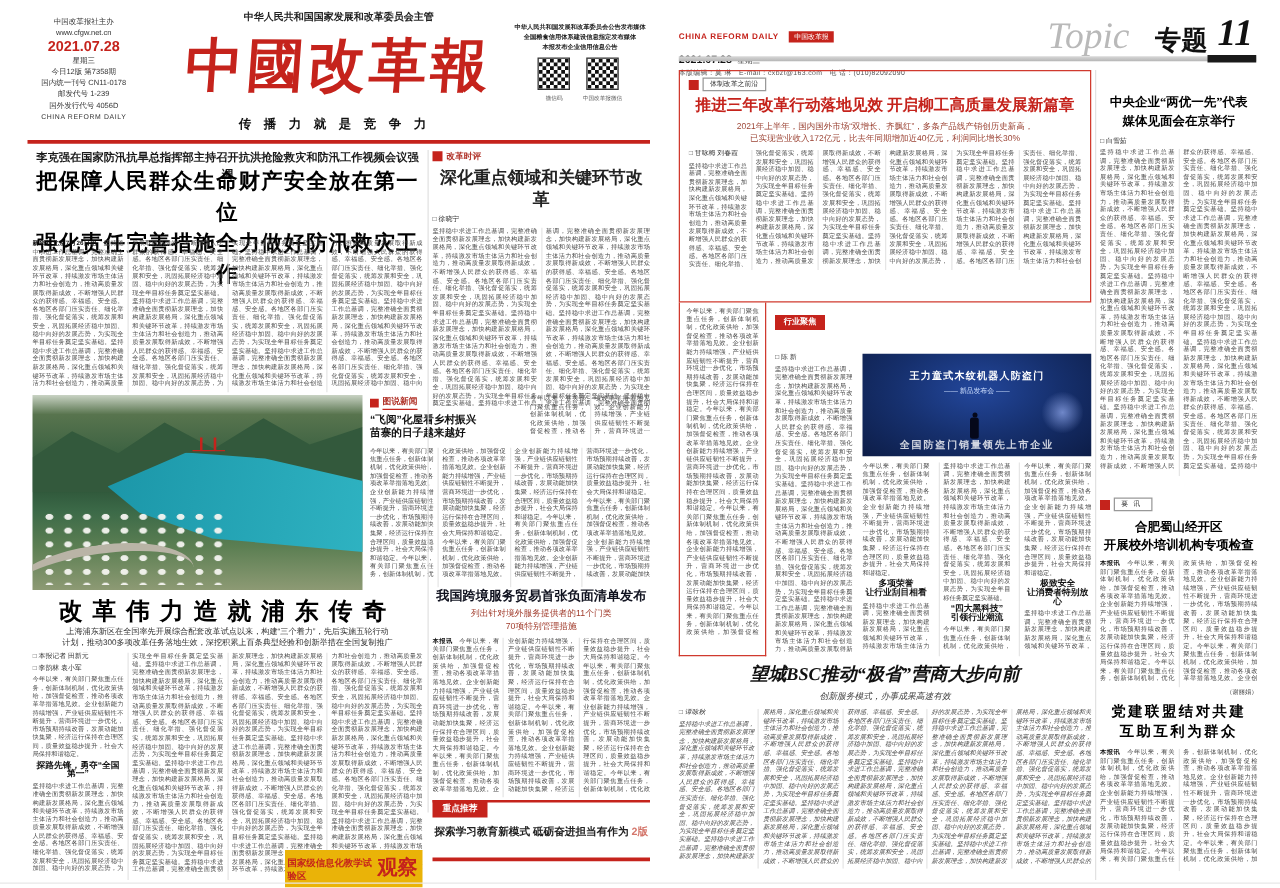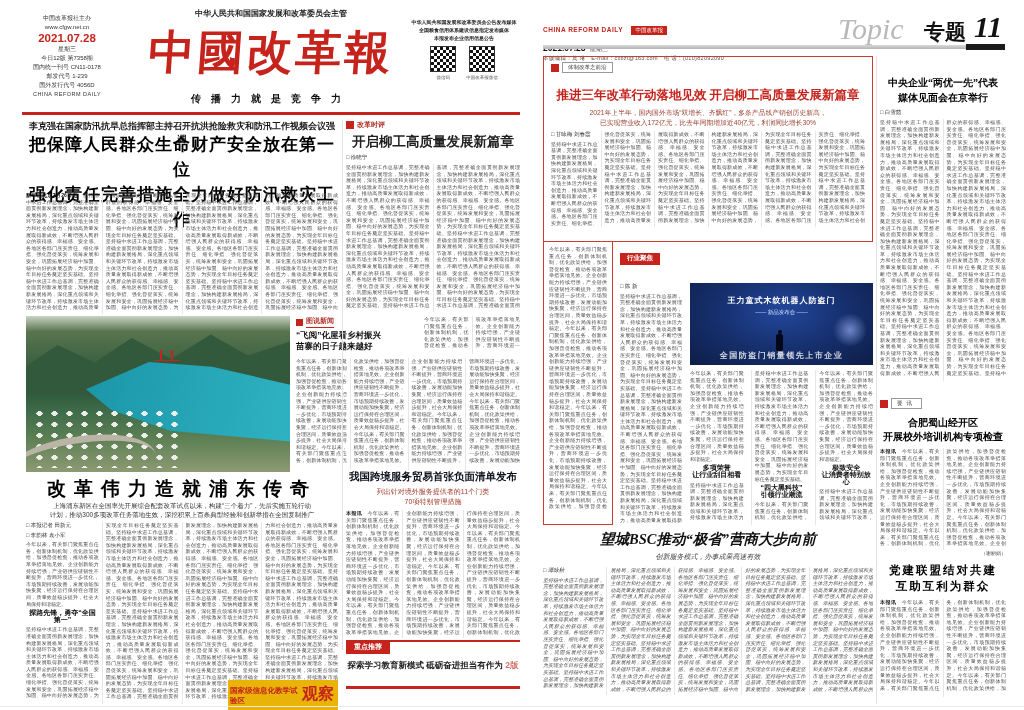--- a/index.html
+++ b/index.html
@@ -88,21 +88,21 @@
   .rp-week{font-size:6px;color:#333;}
   .rp-ed{font-size:5.5px;color:#555;letter-spacing:.3px;}
   .topic-en{left:838px;top:12px;font-size:30px;font-style:italic;color:#b9b9b9;font-family:"Liberation Serif",serif;}
   .topic-cn{left:924px;top:18px;font-size:21px;font-weight:bold;color:#111;}
   .topic-no{left:974px;top:10px;font-size:30px;font-style:italic;font-weight:bold;color:#111;font-family:"Liberation Serif",serif;}
   .rp-rule{left:543px;top:45px;width:462px;height:3.5px;background:linear-gradient(180deg,#d9d9d9,#b5b5b5);}
   .rp-rule-dark{left:966px;top:44px;width:39px;height:5.5px;background:#1a1a1a;}
 
   
   .lg-box{left:543px;top:56px;width:330px;height:186px;border:1.5px solid #d03a2e;box-sizing:border-box;padding:5px 7px;}
-  .lg-hl{text-align:center;font-size:12.5px;font-weight:bold;color:#c5231c;margin:14px 0 4px;
+  .lg-hl{text-align:center;font-size:12.5px;font-weight:bold;color:#c5231c;margin:3px 0 4px;
          font-family:"Liberation Serif",serif;white-space:nowrap;}
   .lg-deck{text-align:center;font-size:6.8px;line-height:9.5px;color:#9c4435;}
   .lg-cont{left:543px;top:242px;width:70px;height:283px;border:1.5px solid #d03a2e;border-top:none;
            box-sizing:border-box;padding:4px 5px;}
 
   
   .wl{left:620px;top:246px;width:253px;height:279px;}
   .wl-hl{text-align:center;font-size:11px;font-weight:bold;color:#111;margin:3px 0 4px;white-space:nowrap;}
   .stage{position:absolute;left:70px;top:37px;width:183px;height:82px;overflow:hidden;
          background:radial-gradient(ellipse at 50% 35%,#23479c 0%,#16306e 50%,#0d1d47 100%);}
@@ -175,21 +175,21 @@
   </div>
   <div class="abs body-txt" style="left:26px;top:192px;width:312px;height:122px;column-count:4;">
     <span class="lead-b">新华社北京7月26日电　</span><span>坚持稳中求进工作总基调，完整准确全面贯彻新发展理念，加快构建新发展格局，深化重点领域和关键环节改革，持续激发市场主体活力和社会创造力，推动高质量发展取得新成效，不断增强人民群众的获得感、幸福感、安全感。各地区各部门压实责任、细化举措、强化督促落实，统筹发展和安全，巩固拓展经济稳中加固、稳中向好的发展态势，为实现全年目标任务奠定坚实基础。坚持稳中求进工作总基调，完整准确全面贯彻新发展理念，加快构建新发展格局，深化重点领域和关键环节改革，持续激发市场主体活力和社会创造力，推动高质量发展取得新成效，不断增强人民群众的获得感、幸福感、安全感。各地区各部门压实责任、细化举措、强化督促落实，统筹发展和安全，巩固拓展经济稳中加固、稳中向好的发展态势，为实现全年目标任务奠定坚实基础。坚持稳中求进工作总基调，完整准确全面贯彻新发展理念，加快构建新发展格局，深化重点领域和关键环节改革，持续激发市场主体活力和社会创造力，推动高质量发展取得新成效，不断增强人民群众的获得感、幸福感、安全感。各地区各部门压实责任、细化举措、强化督促落实，统筹发展和安全，巩固拓展经济稳中加固、稳中向好的发展态势，为实现全年目标任务奠定坚实基础。坚持稳中求进工作总基调，完整准确全面贯彻新发展理念，加快构建新发展格局，深化重点领域和关键环节改革，持续激发市场主体活力和社会创造力，推动高质量发展取得新成效，不断增强人民群众的获得感、幸福感、安全感。各地区各部门压实责任、细化举措、强化督促落实，统筹发展和安全，巩固拓展经济稳中加固、稳中向好的发展态势，为实现全年目标任务奠定坚实基础。坚持稳中求进工作总基调，完整准确全面贯彻新发展理念，加快构建新发展格局，深化重点领域和关键环节改革，持续激发市场主体活力和社会创造力，推动高质量发展取得新成效，不断增强人民群众的获得感、幸福感、安全感。各地区各部门压实责任、细化举措、强化督促落实，统筹发展和安全，巩固拓展经济稳中加固、稳中向好的发展态势，为实现全年目标任务奠定坚实基础。坚持稳中求进工作总基调，完整准确全面贯彻新发展理念，加快构建新发展格局，深化重点领域和关键环节改革，持续激发市场主体活力和社会创造力，推动高质量发展取得新成效，不断增强人民群众的获得感、幸福感、安全感。各地区各部门压实责任、细化举措、强化督促落实，统筹发展和安全，巩固拓展经济稳中加固、稳中向好的发展态势，为实现全年目标任务奠定坚实基础。坚持稳中求进工作总基调，完整准确全面贯彻新发展理念，加快构建新发展格局，深化重点领域和关键环节改革，持续激发市场主体活力和社会创造力，推动高质量发展取得新成效，不断增强人民群众的获得感、幸福感、安全感。各地区各部门压实责任、细化举措、强化督促落实，统筹发展和安全，巩固拓展经济稳中加固、稳中向好的发展态势，为实现全年目标任务奠定坚实基础。</span>
   </div>
 
   <div class="abs" style="left:346px;top:120px;width:174px;height:192px;">
     <div class="sec-label">
       <span class="sq"></span>
       <span class="tx">改革时评</span>
     </div>
-    <div class="ctr" style="font-size:13.5px;font-weight:bold;font-family:'Liberation Serif',serif;margin:2px 0 3px;">开启柳工高质量发展新篇章</div>
+    <div class="ctr" style="font-size:13.5px;font-weight:bold;font-family:'Liberation Serif',serif;margin:2px 0 3px;">深化重点领域和关键环节改革</div>
     <div class="byline">□ 徐晓宁</div>
     <div class="body-txt" style="height:148px;column-count:2;">坚持稳中求进工作总基调，完整准确全面贯彻新发展理念，加快构建新发展格局，深化重点领域和关键环节改革，持续激发市场主体活力和社会创造力，推动高质量发展取得新成效，不断增强人民群众的获得感、幸福感、安全感。各地区各部门压实责任、细化举措、强化督促落实，统筹发展和安全，巩固拓展经济稳中加固、稳中向好的发展态势，为实现全年目标任务奠定坚实基础。坚持稳中求进工作总基调，完整准确全面贯彻新发展理念，加快构建新发展格局，深化重点领域和关键环节改革，持续激发市场主体活力和社会创造力，推动高质量发展取得新成效，不断增强人民群众的获得感、幸福感、安全感。各地区各部门压实责任、细化举措、强化督促落实，统筹发展和安全，巩固拓展经济稳中加固、稳中向好的发展态势，为实现全年目标任务奠定坚实基础。坚持稳中求进工作总基调，完整准确全面贯彻新发展理念，加快构建新发展格局，深化重点领域和关键环节改革，持续激发市场主体活力和社会创造力，推动高质量发展取得新成效，不断增强人民群众的获得感、幸福感、安全感。各地区各部门压实责任、细化举措、强化督促落实，统筹发展和安全，巩固拓展经济稳中加固、稳中向好的发展态势，为实现全年目标任务奠定坚实基础。坚持稳中求进工作总基调，完整准确全面贯彻新发展理念，加快构建新发展格局，深化重点领域和关键环节改革，持续激发市场主体活力和社会创造力，推动高质量发展取得新成效，不断增强人民群众的获得感、幸福感、安全感。各地区各部门压实责任、细化举措、强化督促落实，统筹发展和安全，巩固拓展经济稳中加固、稳中向好的发展态势，为实现全年目标任务奠定坚实基础。坚持稳中求进工作总基调，完整准确全面贯彻新发展理念，加快构建新发展格局，深化重点领域和关键环节改革，持续激发市场主体活力和社会创造力，推动高质量发展取得新成效，不断增强人民群众的获得感、幸福感、安全感。各地区各部门压实责任、细化举措、强化督促落实，统筹发展和安全，巩固拓展经济稳中加固、稳中向好的发展态势，为实现全年目标任务奠定坚实基础。</div>
   </div>
 
   <div class="abs photo">
     <div class="ph-mtn"></div>
     <div class="ph-river"></div>
     <div class="ph-bridge"></div>
     <div class="ph-village"></div>
     <div class="ph-road"></div>

